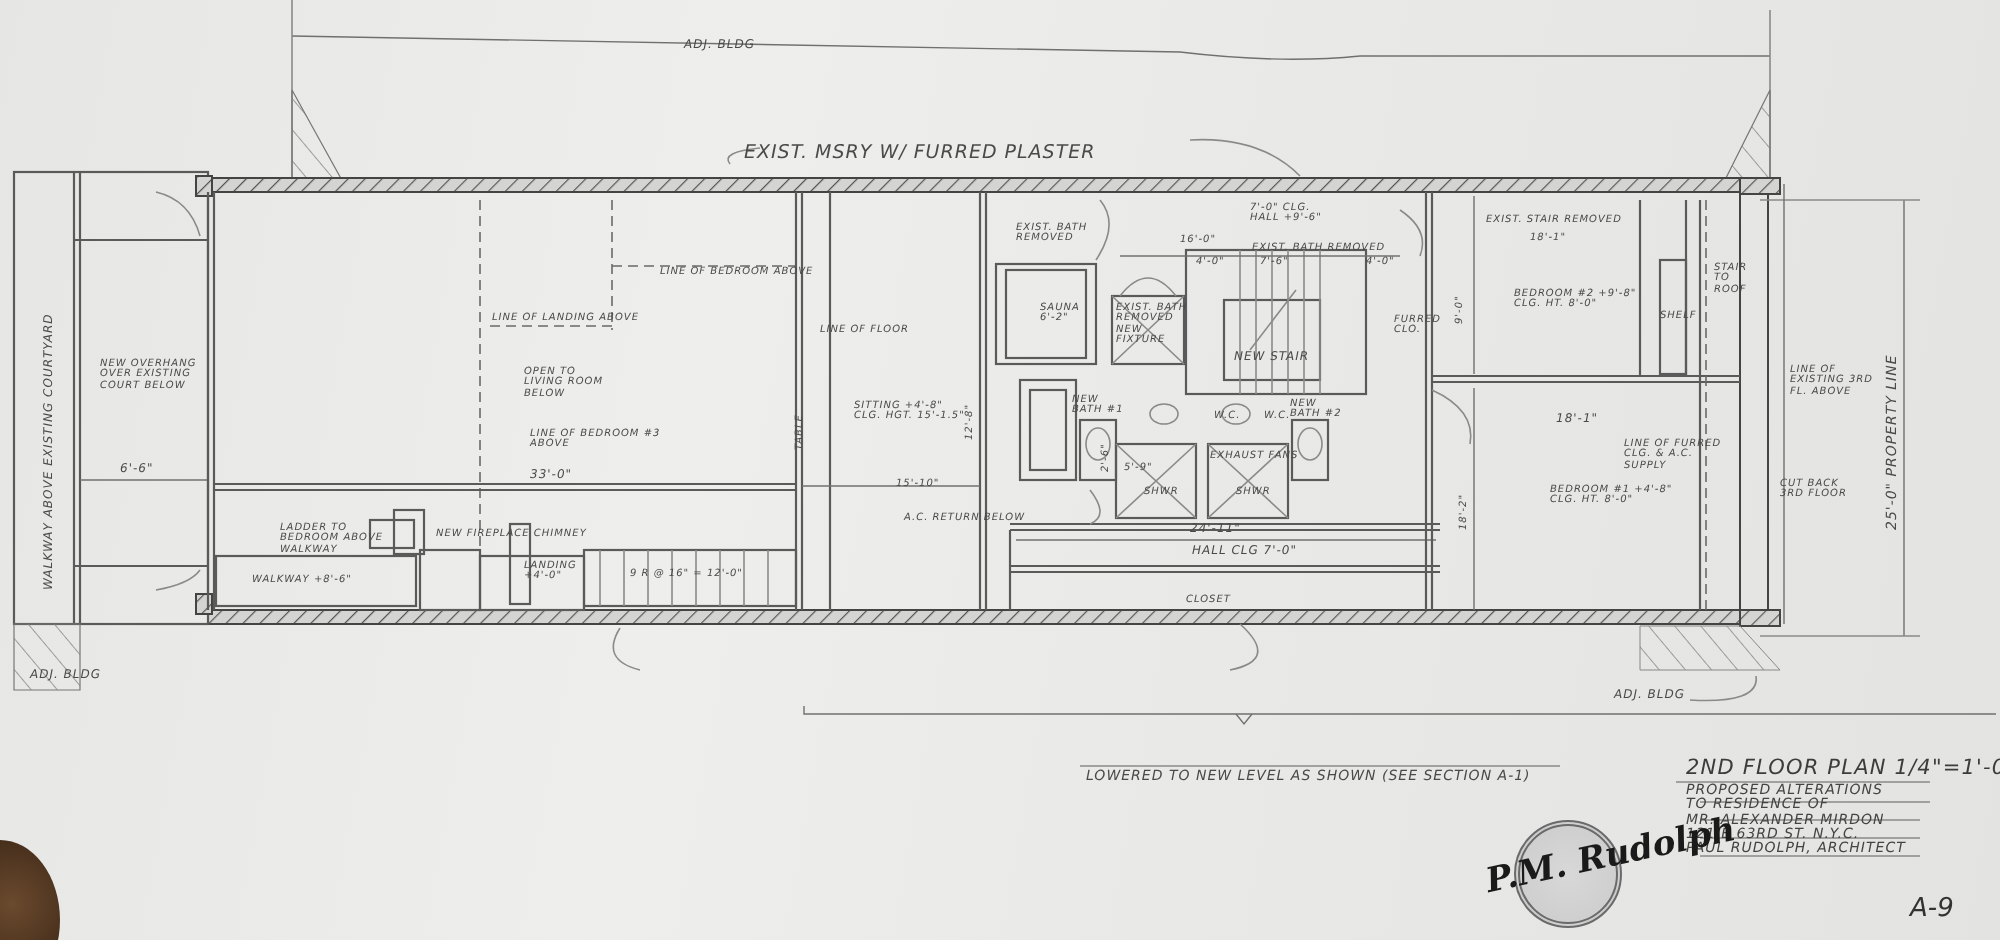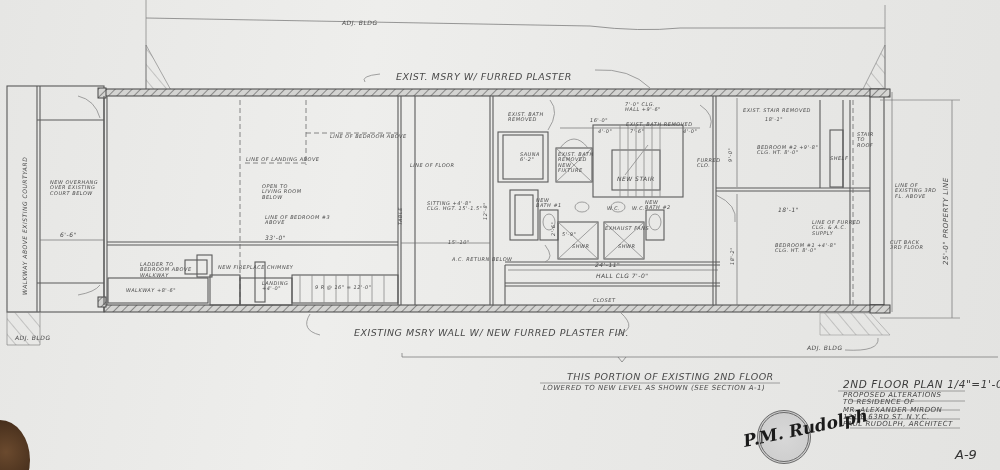--- a/index.html
+++ b/index.html
@@ -7,21 +7,21 @@
   #sheet{position:absolute;left:0;top:0;width:1000px;height:470px;
     background:linear-gradient(100deg,#e6e6e4 0%,#eeeeec 35%,#e9e9e7 60%,#e3e3e1 100%);}
   svg{position:absolute;left:0;top:0;}
   .pencil{fill:none;stroke:#5a5a5a;stroke-width:1.1;}
   .faint{fill:none;stroke:#8a8a8a;stroke-width:0.8;}
   .dash{fill:none;stroke:#6a6a6a;stroke-width:0.8;stroke-dasharray:5 3;}
   .dim{fill:none;stroke:#707070;stroke-width:0.7;}
   .wall{fill:url(#hatch);stroke:#444;stroke-width:1;}
   .lbl{position:absolute;color:#4a4a4a;font-family:"DejaVu Sans",sans-serif;font-style:italic;
        white-space:nowrap;letter-spacing:0.5px;line-height:1.05;}
-  .s5{font-size:5px;} .s6{font-size:6px;} .s7{font-size:7px;} .s9{font-size:9.5px;margin-left:24px;}
+  .s5{font-size:5px;} .s6{font-size:6px;} .s7{font-size:7px;} .s9{font-size:9.5px;}
   .ml{white-space:pre;}
   .vert{transform-origin:left top;transform:rotate(-90deg);}
   #title-block .t1{font-size:10.5px;font-style:italic;color:#3c3c3c;letter-spacing:0.6px;}
   #title-block .t2{font-size:7px;color:#444;}
   #sheet-number{position:absolute;left:955px;top:447px;font-size:13px;color:#333;font-style:italic;}
   #seal{position:absolute;left:757px;top:410px;width:48px;height:48px;border-radius:50%;
         border:3px double #6a6a6a;background:radial-gradient(circle,#d8d8d8 0%,#cfcfcf 70%,#bdbdbd 100%);}
   #signature{position:absolute;left:742px;top:418px;font-size:17px;font-style:italic;font-weight:bold;
         color:#1a1a1a;transform:rotate(-12deg);font-family:"DejaVu Serif",serif;}
   #blob{position:absolute;left:-30px;top:420px;width:60px;height:80px;border-radius:50%;
@@ -175,22 +175,20 @@
     <line class="faint" x1="838" y1="391" x2="965" y2="391"></line>
     <line class="faint" x1="850" y1="401" x2="965" y2="401"></line>
     <line class="faint" x1="850" y1="410" x2="960" y2="410"></line>
     <line class="faint" x1="850" y1="419" x2="960" y2="419"></line>
     <line class="faint" x1="850" y1="428" x2="960" y2="428"></line>
     <line class="faint" x1="540" y1="383" x2="780" y2="383"></line>
   </svg>
 
   <div class="lbl s6" style="left:342px;top:20px;">ADJ. BLDG</div>
   <div class="lbl s9" style="left:372px;top:72px;">EXIST. MSRY W/ FURRED PLASTER</div>
-  <div class="lbl s9" style="left:330px;top:328px;">EXISTING MSRY WALL W/ NEW FURRED PLASTER FIN.</div>
-  <div class="lbl s9" style="left:543px;top:372px;">THIS PORTION OF EXISTING 2ND FLOOR</div>
   <div class="lbl s7" style="left:543px;top:385px;">LOWERED TO NEW LEVEL AS SHOWN (SEE SECTION A-1)</div>
 
   <div class="lbl s6 vert" style="left:22px;top:295px;">WALKWAY ABOVE EXISTING COURTYARD</div>
   <div class="lbl s5 ml" style="left:50px;top:180px;">NEW OVERHANG
 OVER EXISTING
 COURT BELOW</div>
   <div class="lbl s6" style="left:60px;top:232px;">6'-6"</div>
   <div class="lbl s6" style="left:15px;top:335px;">ADJ. BLDG</div>
 
   <div class="lbl s5" style="left:246px;top:157px;">LINE OF LANDING ABOVE</div>

